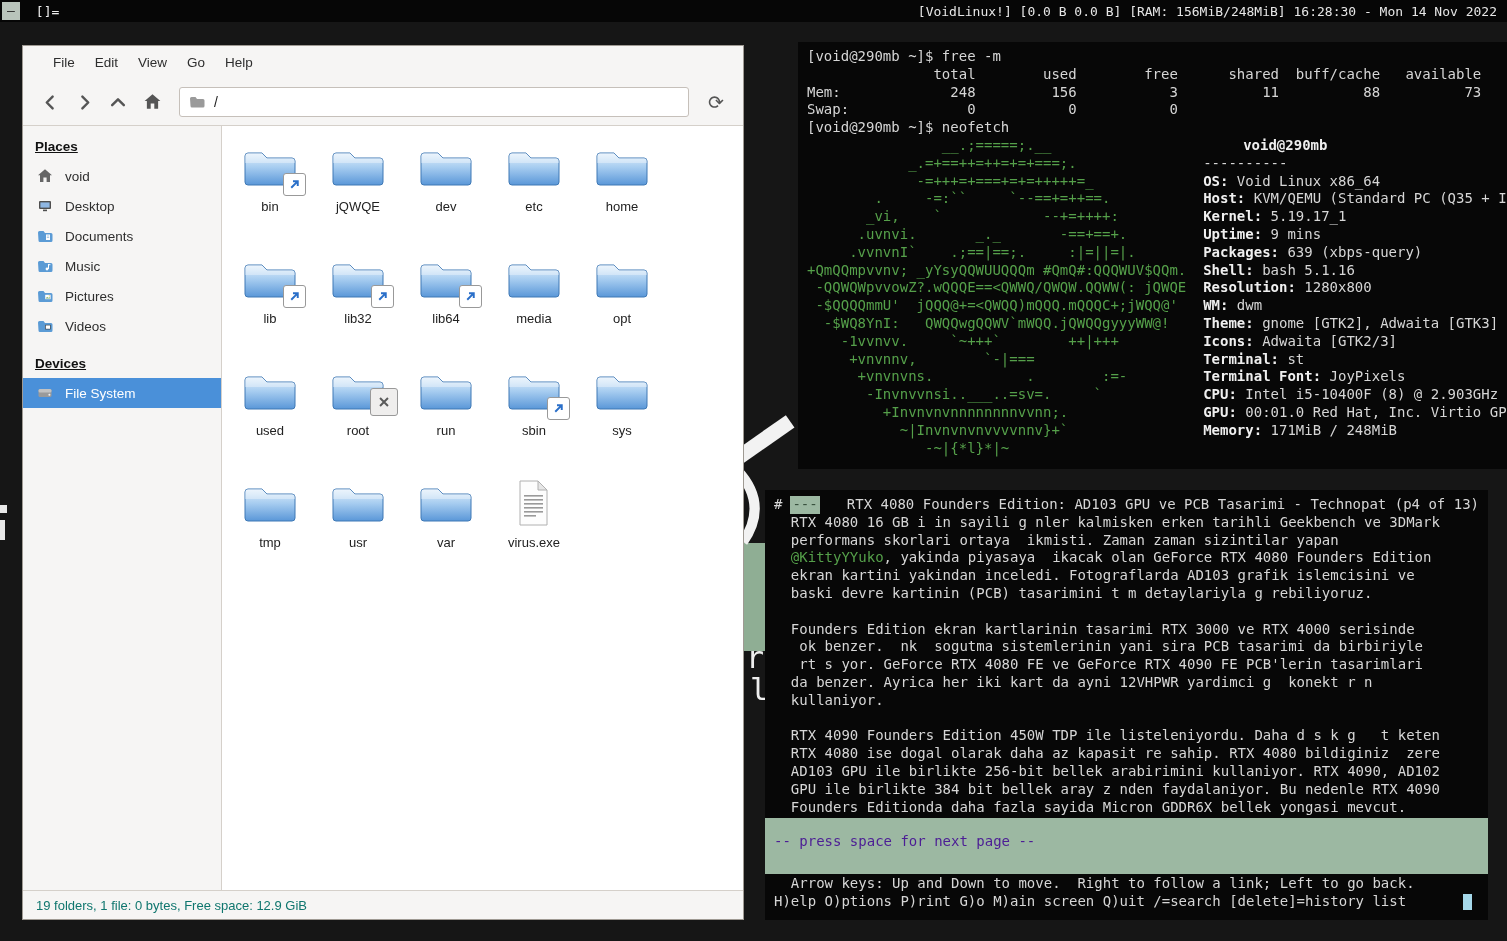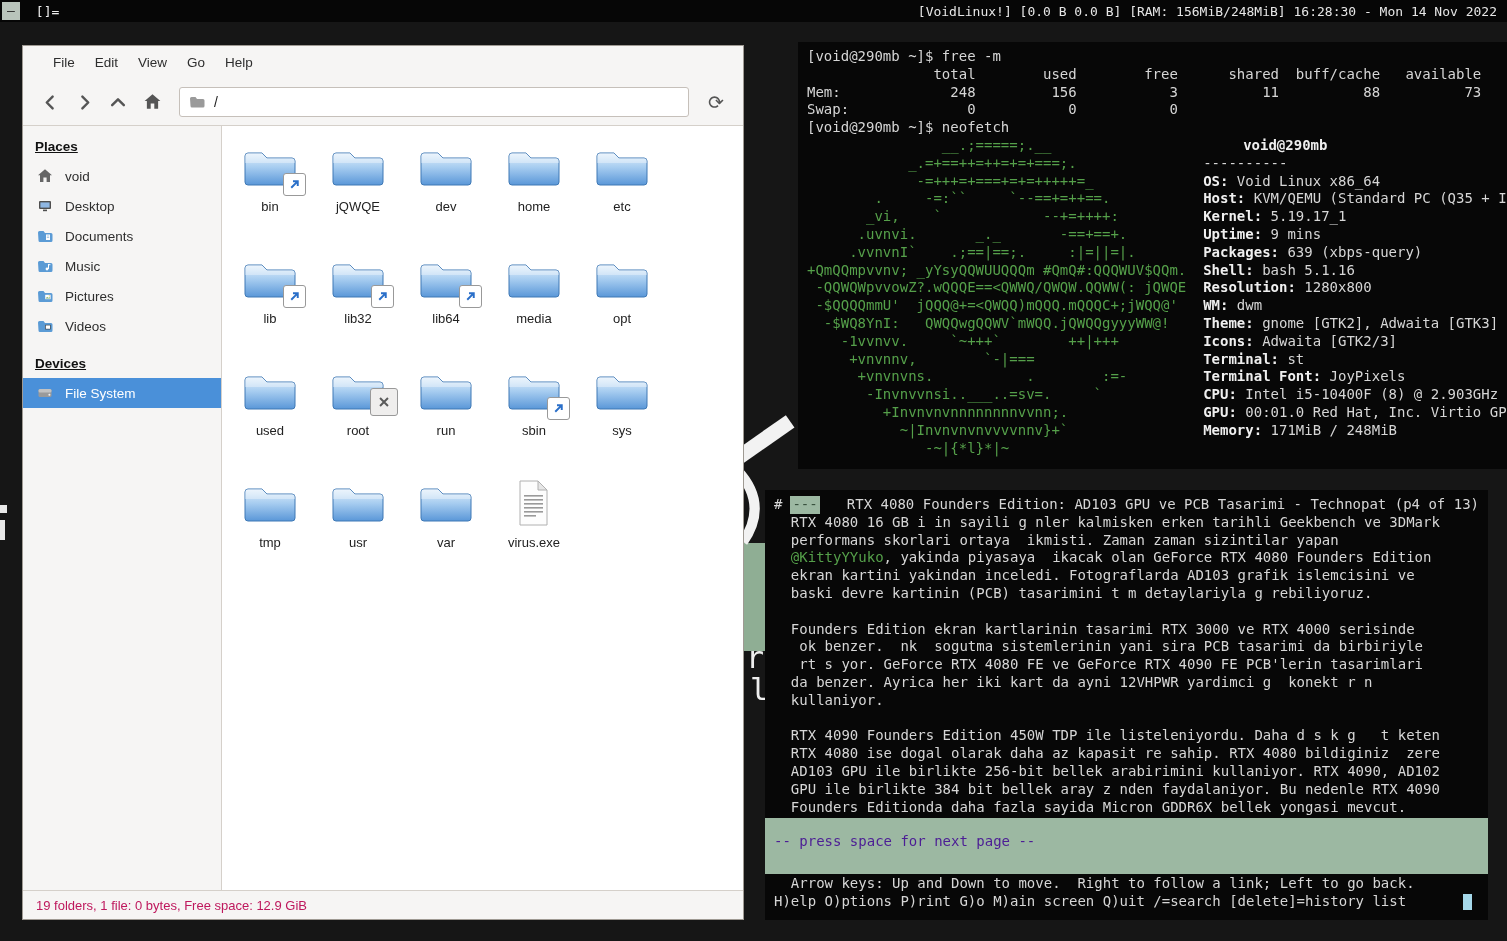--- a/index.html
+++ b/index.html
@@ -53,21 +53,21 @@
   .fname{margin-top:9px;font-size:13px;color:#222;text-align:center;white-space:nowrap;}
   .file-svg{display:none;}
   .cell.file .file-svg{display:block;}
   .emblem{position:absolute;display:none;align-items:center;justify-content:center;
     background:#fff;border:1px solid #999;border-radius:3px;}
   .emblem-link{right:-8px;bottom:-6px;width:21px;height:21px;}
   .emblem-x{right:-12px;bottom:-2px;width:26px;height:26px;background:#efeeed;}
   .cell.folder-link .emblem-link{display:flex;}
   .cell.folder-x .emblem-x{display:flex;}
   .statusbar{height:28px;border-top:1px solid #d5d0ca;display:flex;align-items:center;
-    padding:0 13px;font-size:13px;background:#f6f5f4;flex:none;color:#be185d;}
+    padding:0 13px;font-size:13px;background:#f6f5f4;flex:none;color:#0f766e;}
   
   .term{
     position:absolute;background:#070707;z-index:2;box-sizing:border-box;
     font-family:"DejaVu Sans Mono",monospace;font-size:14px;line-height:17.8px;
     color:#d6d6d6;padding:6px 9px;overflow:hidden;
   }
   #term1{left:798px;top:42px;width:810px;height:427px;}
   #term2{left:765px;top:490px;width:723px;height:430px;}
   .term pre{margin:0;font:inherit;white-space:pre;}
   .green{color:#55a04a;margin-left:40px;}
@@ -246,28 +246,28 @@
                 <path d="M3 12 q0-3 3-3 h14 l5 5 h25 q3 0 3 3 v21 q0 3-3 3 H6 q-3 0-3-3 z" fill="url(#fgrad)" stroke="#3e78b5" stroke-width="1"></path>
                 <path d="M3 12 q0-3 3-3 h14 l5 5 h25 q3 0 3 3 v2 H3 z" fill="#ffffff" opacity="0.35"></path>
               </svg></div>
             <span class="fname">dev</span>
           </div>
           <div class="cell folder">
             <div class="icon-wrap"><svg class="folder-svg" width="56" height="46" viewBox="0 0 56 46">
                 <path d="M3 12 q0-3 3-3 h14 l5 5 h25 q3 0 3 3 v21 q0 3-3 3 H6 q-3 0-3-3 z" fill="url(#fgrad)" stroke="#3e78b5" stroke-width="1"></path>
                 <path d="M3 12 q0-3 3-3 h14 l5 5 h25 q3 0 3 3 v2 H3 z" fill="#ffffff" opacity="0.35"></path>
               </svg></div>
+            <span class="fname">etc</span>
+          </div>
+          <div class="cell folder">
+            <div class="icon-wrap"><svg class="folder-svg" width="56" height="46" viewBox="0 0 56 46">
+                <path d="M3 12 q0-3 3-3 h14 l5 5 h25 q3 0 3 3 v21 q0 3-3 3 H6 q-3 0-3-3 z" fill="url(#fgrad)" stroke="#3e78b5" stroke-width="1"></path>
+                <path d="M3 12 q0-3 3-3 h14 l5 5 h25 q3 0 3 3 v2 H3 z" fill="#ffffff" opacity="0.35"></path>
+              </svg></div>
             <span class="fname">home</span>
-          </div>
-          <div class="cell folder">
-            <div class="icon-wrap"><svg class="folder-svg" width="56" height="46" viewBox="0 0 56 46">
-                <path d="M3 12 q0-3 3-3 h14 l5 5 h25 q3 0 3 3 v21 q0 3-3 3 H6 q-3 0-3-3 z" fill="url(#fgrad)" stroke="#3e78b5" stroke-width="1"></path>
-                <path d="M3 12 q0-3 3-3 h14 l5 5 h25 q3 0 3 3 v2 H3 z" fill="#ffffff" opacity="0.35"></path>
-              </svg></div>
-            <span class="fname">etc</span>
           </div>
           <div class="cell folder-link">
             <div class="icon-wrap"><svg class="folder-svg" width="56" height="46" viewBox="0 0 56 46">
                 <path d="M3 12 q0-3 3-3 h14 l5 5 h25 q3 0 3 3 v21 q0 3-3 3 H6 q-3 0-3-3 z" fill="url(#fgrad)" stroke="#3e78b5" stroke-width="1"></path>
                 <path d="M3 12 q0-3 3-3 h14 l5 5 h25 q3 0 3 3 v2 H3 z" fill="#ffffff" opacity="0.35"></path>
               </svg><span class="emblem emblem-link">
                 <svg width="13" height="13" viewBox="0 0 12 12">
                   <path d="M3 9 L8.6 3.4 M4.6 3 h4.4 v4.4" stroke="#2a6fc9" stroke-width="1.8" fill="none"></path>
                 </svg>
               </span></div>

